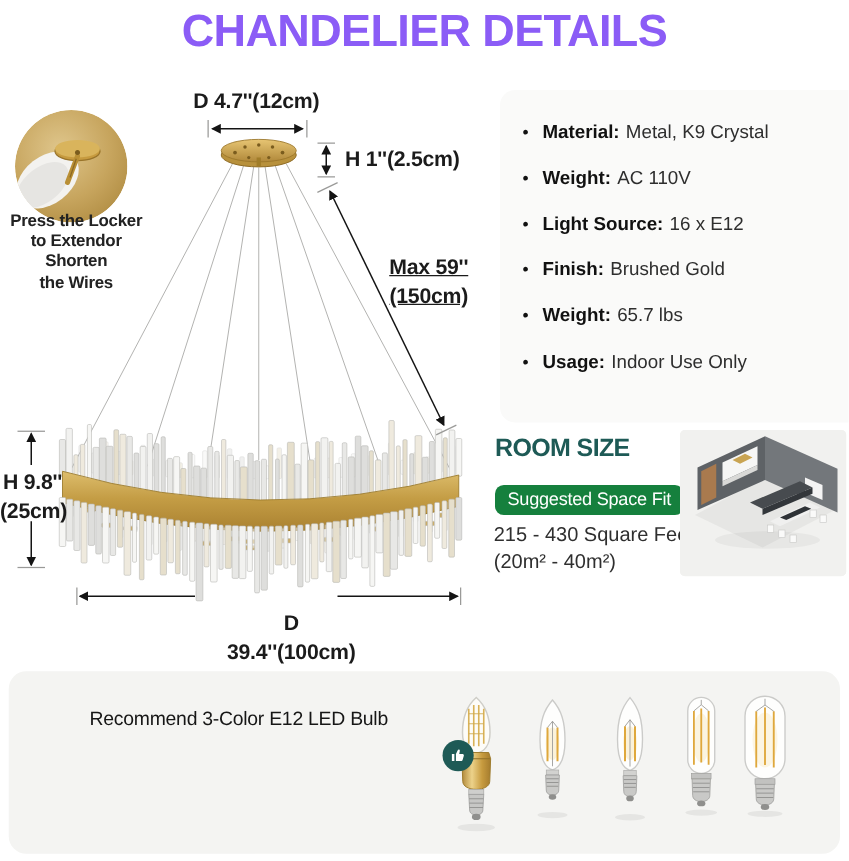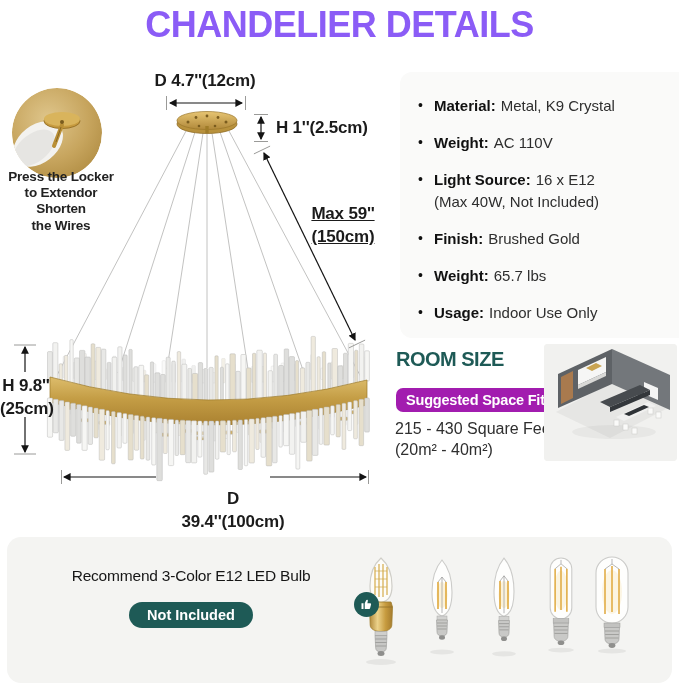--- a/index.html
+++ b/index.html
@@ -43,22 +43,22 @@
   .spec-row{display:flex;margin-bottom:18px;font-size:15px;line-height:1.25;}
   .spec-bullet{width:16px;color:#111;font-size:14px;flex:none;}
   .spec-text{flex:1;}
   .spec-label{font-weight:700;color:#111;margin-right:5px;}
   .spec-value{color:#2e2e2e;}
   .spec-note{color:#2e2e2e;margin-top:4px;}
   .spec-note:empty{display:none;}
   
   .room-heading{left:396px;top:348px;font-size:20px;font-weight:700;color:#1e5a56;letter-spacing:-0.5px;}
   .room-badge{
-    left:396px;top:388px;background:#a21caf;color:#fff;
-    font-size:14.5px;font-weight:700;padding:4px 10px;border-radius:7px;letter-spacing:-0.2px;
+    left:396px;top:388px;background:#15803d;color:#fff;
+    font-size:14.5px;font-weight:400;padding:4px 10px;border-radius:7px;letter-spacing:-0.2px;
   }
   .room-area-feet{left:395px;top:420px;font-size:16px;color:#2f2f2f;}
   .room-area-meters{left:395px;top:441px;font-size:16px;color:#2f2f2f;}
   .room-image{left:544px;top:344px;width:133px;height:117px;background:#f2f2f0;border-radius:4px;overflow:hidden;}
   
   .bulbs-panel{
     left:7px;top:537px;width:665px;height:146px;
     background:#f4f4f2;border-radius:14px;
   }
   .compat-col{left:16px;top:560px;width:350px;text-align:center;}
@@ -369,21 +369,21 @@
     <div class="spec-row">
       <span class="spec-bullet">•</span>
       <div class="spec-text"><span class="spec-label">Material:</span><span class="spec-value">Metal, K9 Crystal</span></div>
     </div>
     <div class="spec-row">
       <span class="spec-bullet">•</span>
       <div class="spec-text"><span class="spec-label">Weight:</span><span class="spec-value">AC 110V</span></div>
     </div>
     <div class="spec-row">
       <span class="spec-bullet">•</span>
-      <div class="spec-text"><span class="spec-label">Light Source:</span><span class="spec-value">16 x E12</span><div class="spec-note">(Max 40W, Not Included)</div></div>
+      <div class="spec-text"><span class="spec-label">Light Source:</span><span class="spec-value">16 x E12</span></div>
     </div>
     <div class="spec-row">
       <span class="spec-bullet">•</span>
       <div class="spec-text"><span class="spec-label">Finish:</span><span class="spec-value">Brushed Gold</span></div>
     </div>
     <div class="spec-row">
       <span class="spec-bullet">•</span>
       <div class="spec-text"><span class="spec-label">Weight:</span><span class="spec-value">65.7 lbs</span></div>
     </div>
     <div class="spec-row">
@@ -421,21 +421,20 @@
         <rect x="104" y="64" width="5" height="6"></rect>
       <rect x="112" y="68" width="5" height="6"></rect>
     </g>
   </svg>
 </div>
 
 <div class="abs bulbs-panel"></div>
 
 <div class="abs compat-col">
   <div class="compat-sub">Recommend 3-Color E12 LED Bulb</div>
-  <div class="not-included-badge">Not Included</div>
 </div>
 
 <svg class="bulb" style="left:359px;top:555px" width="44" height="112" viewBox="0 0 44 112">
   <ellipse cx="22" cy="107" rx="15" ry="3" fill="#000" opacity="0.06"></ellipse>
   <path d="M22,3 C30,10 33,19 33,31 C33,41 28.5,46.5 22,47.5 C15.5,46.5 11,41 11,31 C11,19 14,10 22,3 Z" fill="#fdfcf8" stroke="#cfcec8" stroke-width="1.2"></path>
   <path d="M16,12 V40 M20,9 V42 M24,9 V42 M28,12 V40" stroke="#d9b258" stroke-width="1.3" fill="none"></path>
   <path d="M16,16 H28 M16,24 H28 M16,32 H28" stroke="#cfa94e" stroke-width="0.7"></path>
   <path d="M12,47 L32,47 L33.5,52 L32.8,70 C32.8,74 28,76.5 22,76.5 C16,76.5 11.2,74 11.2,70 L10.5,52 Z" fill="url(#goldB2)" stroke="#9f7d2f" stroke-width="0.8"></path>
   <defs>
       <linearGradient id="goldB2" x1="0" y1="0" x2="1" y2="0">

